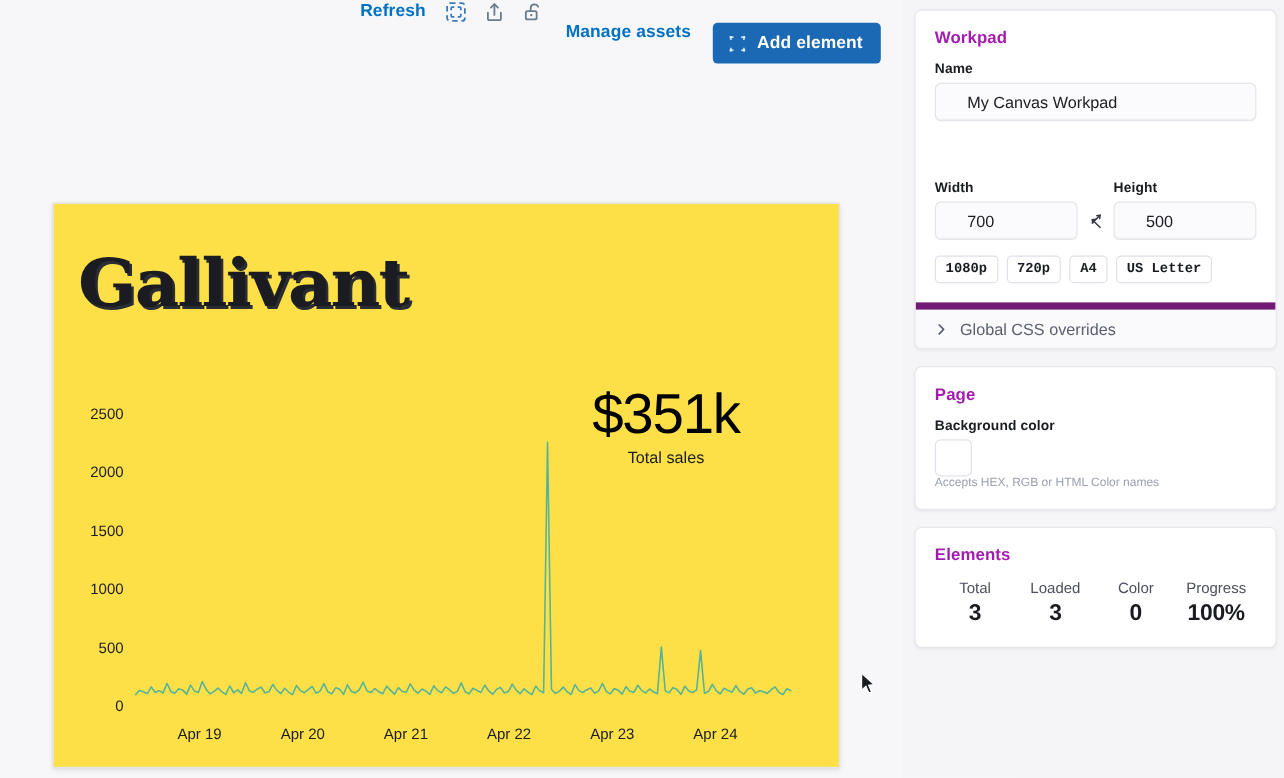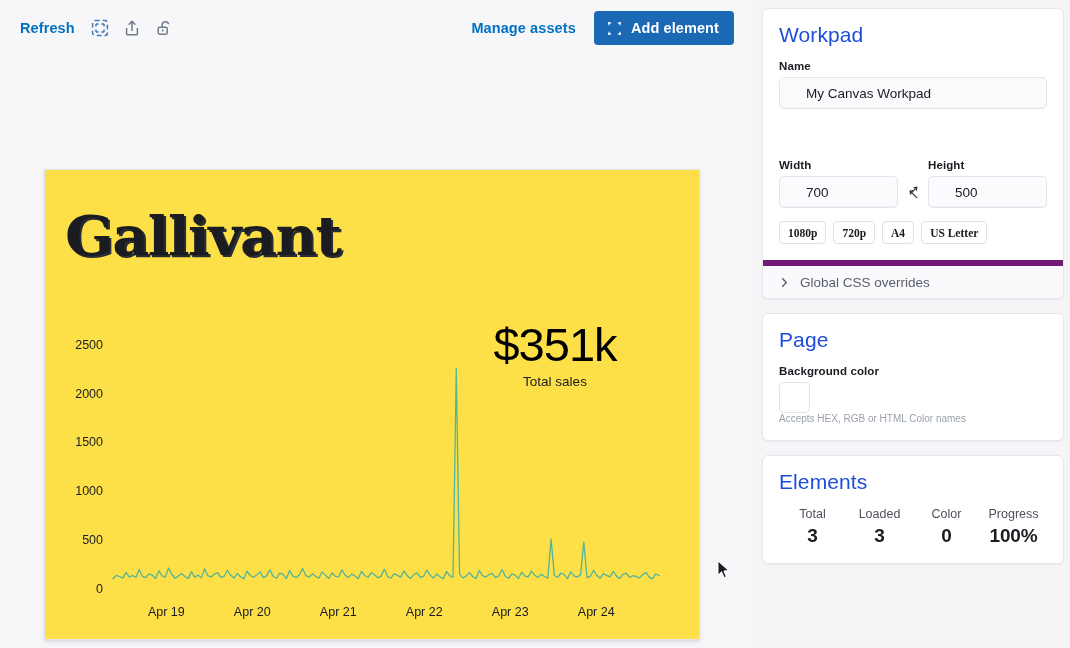--- a/index.html
+++ b/index.html
@@ -24,24 +24,25 @@
   }
 
   #toolbar {
     position: absolute;
     left: 0; top: 0;
     width: 752px;
     height: 56px;
     display: flex;
     align-items: center;
     padding: 0 18px 0 20px;
+    flex-direction: column;
   }
 
   .tb-left { display: flex; align-items: center; gap: 13px; }
-  .tb-right { margin-left: auto; display: flex; align-items: center; gap: 18px; }
+  .tb-right { margin-left: auto; display: flex; align-items: flex-start; gap: 18px; }
 
   #refresh-button {
     color: #0071c2;
     font-size: 14.5px;
     font-weight: 600;
     letter-spacing: .1px;
     cursor: pointer;
     user-select: none;
     line-height: 1;
     padding-right: 3px;
@@ -178,23 +179,23 @@
   .panel {
     background: #ffffff;
     border: 1px solid #e6e6ec;
     border-radius: 6px;
     box-shadow: 0 1px 2px rgba(60,60,80,.06);
     margin-bottom: 14px;
     overflow: hidden;
   }
   .panel-body { padding: 14px 16px 16px 16px; }
   .panel-title {
-    font-size: 21px;
-    font-weight: 400;
-    color: #1d4ed8;
+    font-size: 14px;
+    font-weight: 700;
+    color: #a21caf;
     margin: 0 0 13px 0;
     letter-spacing: .1px;
   }
   .field-label {
     font-size: 11.5px;
     font-weight: 700;
     color: #1a1c21;
     margin-bottom: 5px;
     display: block;
     letter-spacing: .1px;
@@ -240,21 +241,21 @@
   .preset-button {
     background: #ffffff;
     border: 1px solid #e0e0e8;
     border-radius: 4px;
     height: 23px;
     padding: 0 8px;
     font-size: 11.5px;
     font-weight: 700;
     color: #1a1c21;
     cursor: pointer;
-    font-family: Liberation Serif, serif;
+    font-family: Liberation Mono, monospace;
     display: inline-flex;
     align-items: center;
   }
 
   #css-overrides-row {
     border-top: 6px solid #701a75;
     background: #fafafc;
     height: 38px;
     display: flex;
     align-items: center;

